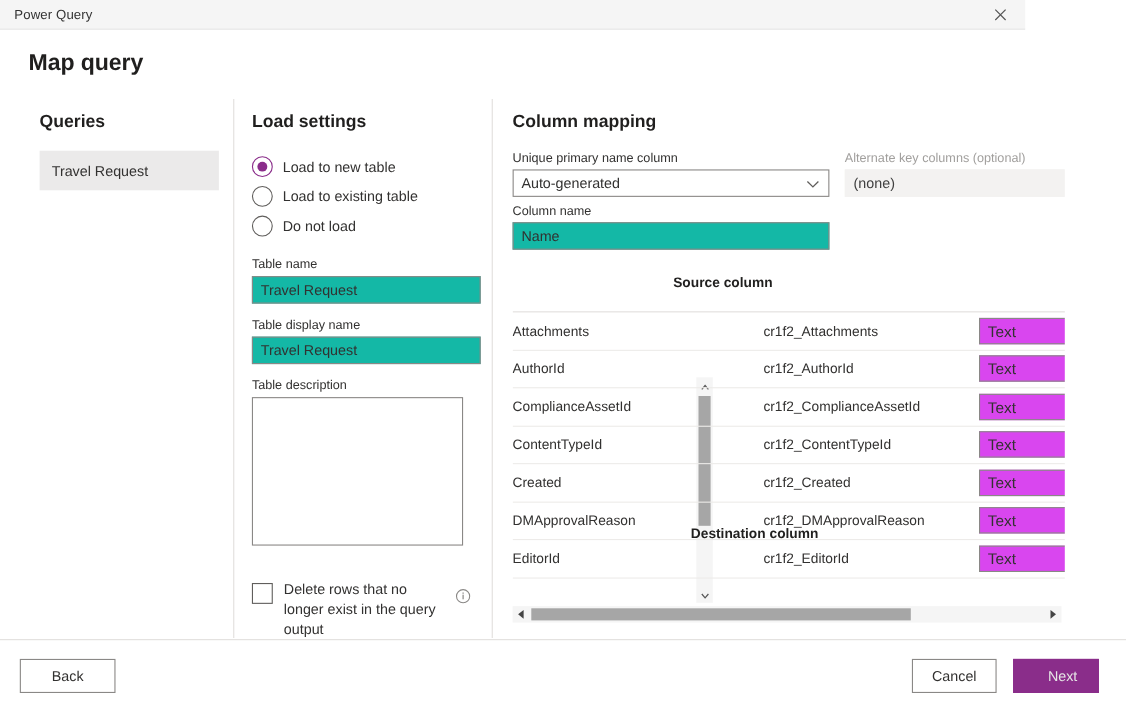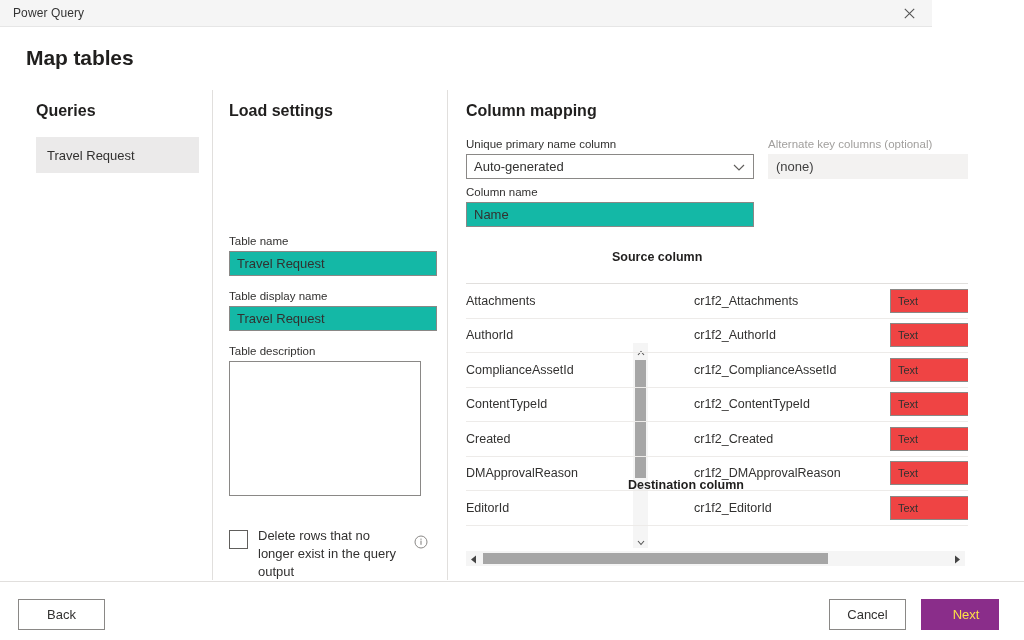--- a/index.html
+++ b/index.html
@@ -175,22 +175,22 @@
   .col-src { width: 228px; flex: 0 0 228px; }
   .col-dst { width: 196px; flex: 0 0 196px; }
   .col-typ { width: 120px; flex: 0 0 120px; }
   .map-row {
     display: flex; height: 34.5px; align-items: center;
     border-bottom: 1px solid #edebe9;
   }
   .map-cell { font-size: 12.5px; color: #323130; }
   .type-input {
     width: 105px; height: 24px;
-    border: 1px solid #8a8886; background: #ef4444;
-    font-size: 11px; color: #323130;
+    border: 1px solid #8a8886; background: #d946ef;
+    font-size: 14px; color: #323130;
     display: flex; align-items: center; padding-left: 7px;
     cursor: pointer;
   }
 
   
   .hscroll {
     position: absolute; left: 466px; top: 551px; width: 499px; height: 15px;
     background: #f5f5f5;
   }
   .hscroll-arrow {
@@ -218,55 +218,75 @@
   .btn {
     position: absolute; height: 31px;
     font-family: "Liberation Sans", sans-serif; font-size: 13px;
     display: flex; align-items: center; justify-content: center;
     cursor: pointer; border: 1px solid #8a8886; background: #fff; color: #323130;
   }
   .btn-back { left: 18px; top: 599px; width: 87px; }
   .btn-cancel { left: 829px; top: 599px; width: 77px; }
   .btn-next {
     left: 921px; top: 599px; width: 78px;
-    background: #8a2d8a; border: 1px solid #8a2d8a; color: #fde047; padding-left: 12px;
+    background: #8a2d8a; border: 1px solid #8a2d8a; color: #e5e5e5; padding-left: 12px;
   }
 </style>
 </head>
 <body>
 
 <div class="titlebar">
   <span class="titlebar-text">Power Query</span>
   <span class="titlebar-spacer"></span>
   <div class="close-btn">
     <span>
       <svg width="11" height="11" viewBox="0 0 11 11">
           <path d="M0.8 0.8 L10.2 10.2 M10.2 0.8 L0.8 10.2" stroke="#555" stroke-width="1.1" fill="none"></path>
         </svg>
     </span>
   </div>
 </div>
 
-<div class="page-title">Map tables</div>
+<div class="page-title">Map query</div>
 
 <div class="content">
 
   <div class="divider d1"></div>
   <div class="divider d2"></div>
 
   <div class="panel-queries">
     <div class="section-head">Queries</div>
     <div class="query-item">
       <span>Travel Request</span>
     </div>
   </div>
 
   <div class="panel-load">
     <div class="section-head">Load settings</div>
 
+    <div class="radio-group">
+      <div class="radio-row checked">
+        <span class="radio-mark">
+            <span class="radio-dot"></span>
+          </span>
+        <span class="radio-label">Load to new table</span>
+      </div>
+      <div class="radio-row">
+        <span class="radio-mark">
+            <span class="radio-dot"></span>
+          </span>
+        <span class="radio-label">Load to existing table</span>
+      </div>
+      <div class="radio-row">
+        <span class="radio-mark">
+            <span class="radio-dot"></span>
+          </span>
+        <span class="radio-label">Do not load</span>
+      </div>
+    </div>
 
     <div class="fld-tablename">
       <span class="field-label">Table name</span>
       <input class="txt-input" type="text" value="Travel Request" style="">
     </div>
 
     <div class="fld-displayname">
       <span class="field-label">Table display name</span>
       <input class="txt-input" type="text" value="Travel Request" style="">
     </div>

